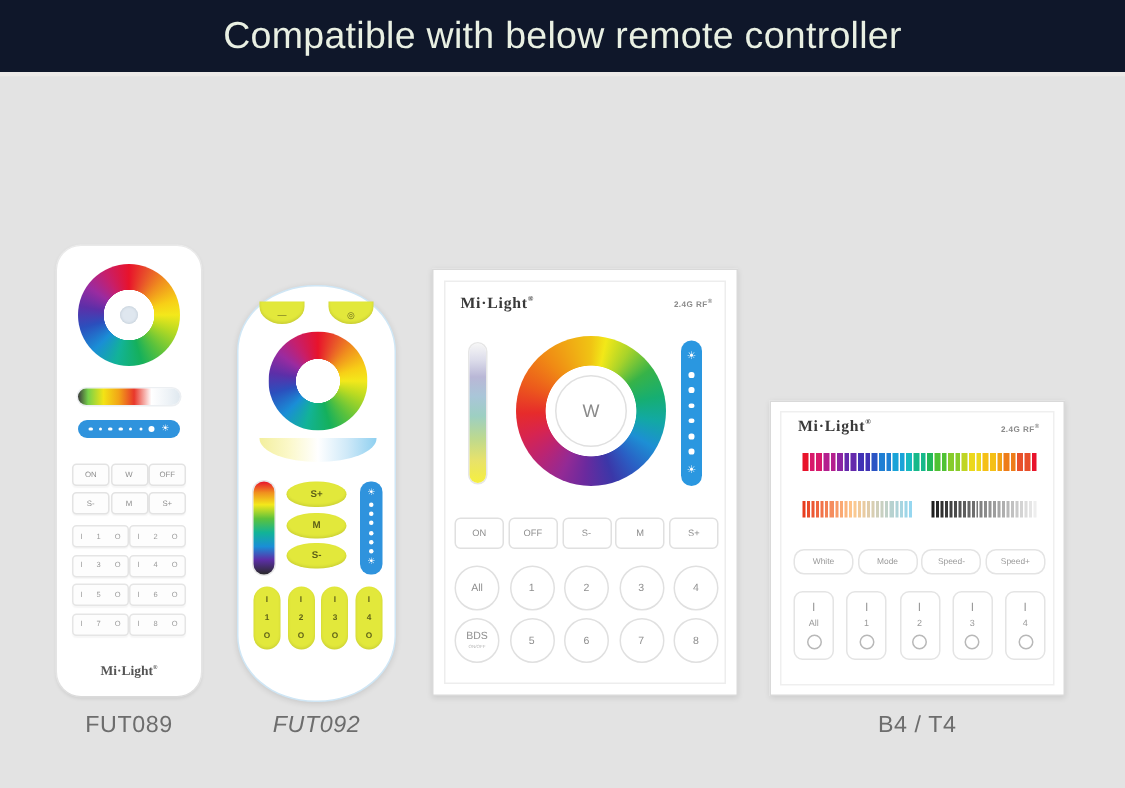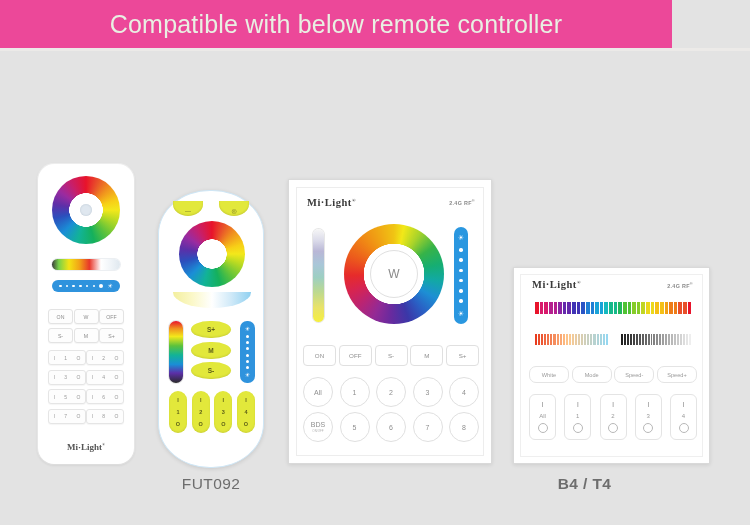--- a/index.html
+++ b/index.html
@@ -7,22 +7,22 @@
     width:750px;height:525px;
     background:#e3e3e3;
     font-family:"Liberation Sans", sans-serif;
     overflow:hidden;
     position:relative;
   }
   #page{width:750px;height:525px;position:relative;}
 
   
   .header{
-    width:672px;height:48px;
-    background:#ec4899;
+    width:750px;height:48px;
+    background:#0f172a;
     display:flex;align-items:center;justify-content:center;
     box-sizing:border-box;
   }
   .header-title{
     color:#e9f0e3;
     font-size:25px;
     font-weight:400;
     letter-spacing:.2px;
     font-family:"Liberation Sans", sans-serif;
   }
@@ -256,23 +256,23 @@
   .b4-zone{
     width:27px;height:46px;border:1px solid #e4e4e4;border-radius:6px;background:#fff;
     display:flex;flex-direction:column;align-items:center;justify-content:space-around;
     padding:4px 0;box-sizing:border-box;
   }
   .b4-zone .bar{font-size:8px;color:#9a9a9a;line-height:1;}
   .b4-zone .lbl{font-size:6px;color:#9a9a9a;line-height:1;}
   .b4-zone .ring{width:8px;height:8px;border:1px solid #b8b8b8;border-radius:50%;}
 
   .cap-089{left:38px;top:424px;width:96px;}
-  .cap-092{left:158px;top:424px;width:106px;}
+  .cap-092{left:158px;top:424px;width:106px;font-style:italic;}
   .cap-b8{left:288px;top:424px;width:204px;}
-  .cap-b4{left:486px;top:424px;width:197px;font-weight:bold;}
+  .cap-b4{left:513px;top:424px;width:197px;}
 </style>
 </head>
 <body>
 
 <div id="page">
 
   <div class="header">
     <span class="header-title">Compatible with below remote controller</span>
   </div>
   <div class="header-underline"></div>
@@ -356,20 +356,21 @@
             <span>8</span>
             <span>O</span>
           </div>
         </div>
       </div>
 
       <div class="f89-logo">
         <span>Mi·Light</span><sup>®</sup>
       </div>
     </div>
+    <div class="caption cap-089">FUT089</div>
 
     <div class="device fut092">
       <div class="f92-top">
         <div class="f92-crescent">—</div>
         <div class="f92-crescent">◎</div>
       </div>
       <div class="f92-wheel"></div>
       <div class="f92-arc"></div>
 
       <div class="f92-mid">

